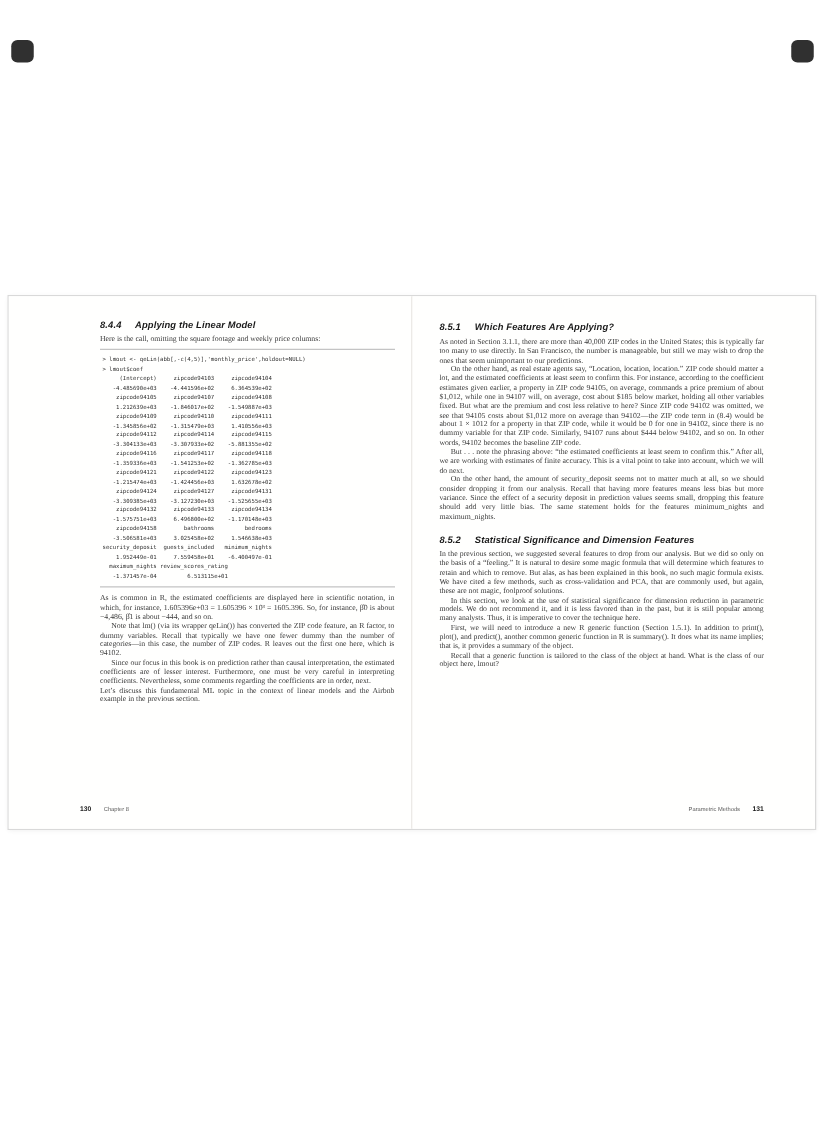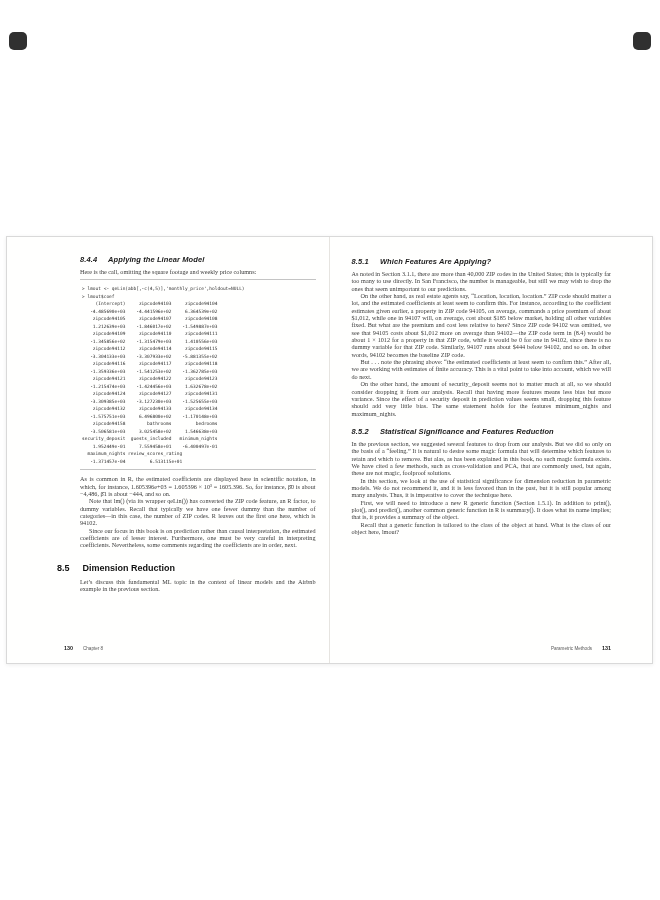--- a/index.html
+++ b/index.html
@@ -82,44 +82,40 @@
 security_deposit  guests_included   minimum_nights
     1.952449e-01     7.559458e+01    -6.400497e-01
   maximum_nights review_scores_rating
    -1.371457e-04         6.513115e+01</pre>
       </div>
 
       <p class="p">As is common in R, the estimated coefficients are displayed here in scientific notation, in which, for instance, 1.605396e+03 = 1.605396 × 10³ = 1605.396. So, for instance, β̂0 is about −4,486, β̂1 is about −444, and so on.</p>
       <p class="p pi">Note that lm() (via its wrapper qeLin()) has converted the ZIP code feature, an R factor, to dummy variables. Recall that typically we have one fewer dummy than the number of categories—in this case, the number of ZIP codes. R leaves out the first one here, which is 94102.</p>
       <p class="p pi">Since our focus in this book is on prediction rather than causal interpretation, the estimated coefficients are of lesser interest. Furthermore, one must be very careful in interpreting coefficients. Nevertheless, some comments regarding the coefficients are in order, next.</p>
 
-      <h2 class="sec">
-        <span class="num">8.5</span>
-        <span>Dimension Reduction</span>
-      </h2>
       <p class="p">Let’s discuss this fundamental ML topic in the context of linear models and the Airbnb example in the previous section.</p>
 
       <div class="footer fl">
         <span class="pn">130</span><span class="gap"></span><span>Chapter 8</span>
       </div>
     </div>
 
     <div class="page right">
       <h3 class="subsec">
         <span class="num">8.5.1</span>
         <span>Which Features Are Applying?</span>
       </h3>
       <p class="p">As noted in Section 3.1.1, there are more than 40,000 ZIP codes in the United States; this is typically far too many to use directly. In San Francisco, the number is manageable, but still we may wish to drop the ones that seem unimportant to our predictions.</p>
       <p class="p pi">On the other hand, as real estate agents say, “Location, location, location.” ZIP code should matter a lot, and the estimated coefficients at least seem to confirm this. For instance, according to the coefficient estimates given earlier, a property in ZIP code 94105, on average, commands a price premium of about $1,012, while one in 94107 will, on average, cost about $185 below market, holding all other variables fixed. But what are the premium and cost less relative to here? Since ZIP code 94102 was omitted, we see that 94105 costs about $1,012 more on average than 94102—the ZIP code term in (8.4) would be about 1 × 1012 for a property in that ZIP code, while it would be 0 for one in 94102, since there is no dummy variable for that ZIP code. Similarly, 94107 runs about $444 below 94102, and so on. In other words, 94102 becomes the baseline ZIP code.</p>
       <p class="p pi">But . . . note the phrasing above: “the estimated coefficients at least seem to confirm this.” After all, we are working with estimates of finite accuracy. This is a vital point to take into account, which we will do next.</p>
       <p class="p pi">On the other hand, the amount of security_deposit seems not to matter much at all, so we should consider dropping it from our analysis. Recall that having more features means less bias but more variance. Since the effect of a security deposit in prediction values seems small, dropping this feature should add very little bias. The same statement holds for the features minimum_nights and maximum_nights.</p>
 
       <h3 class="subsec mt">
         <span class="num">8.5.2</span>
-        <span>Statistical Significance and Features Reduction</span>
+        <span>Statistical Significance and Dimension Features</span>
       </h3>
       <p class="p">In the previous section, we suggested several features to drop from our analysis. But we did so only on the basis of a “feeling.” It is natural to desire some magic formula that will determine which features to retain and which to remove. But alas, as has been explained in this book, no such magic formula exists. We have cited a few methods, such as cross-validation and PCA, that are commonly used, but again, these are not magic, foolproof solutions.</p>
       <p class="p pi">In this section, we look at the use of statistical significance for dimension reduction in parametric models. We do not recommend it, and it is less favored than in the past, but it is still popular among many analysts. Thus, it is imperative to cover the technique here.</p>
       <p class="p pi">First, we will need to introduce a new R generic function (Section 1.5.1). In addition to print(), plot(), and predict(), another common generic function in R is summary(). It does what its name implies; that is, it provides a summary of the object.</p>
       <p class="p pi">Recall that a generic function is tailored to the class of the object at hand. What is the class of our object here, lmout?</p>
 
       <div class="footer fr">
         <span>Parametric Methods</span><span class="gap"></span><span class="pn">131</span>
       </div>
     </div>

